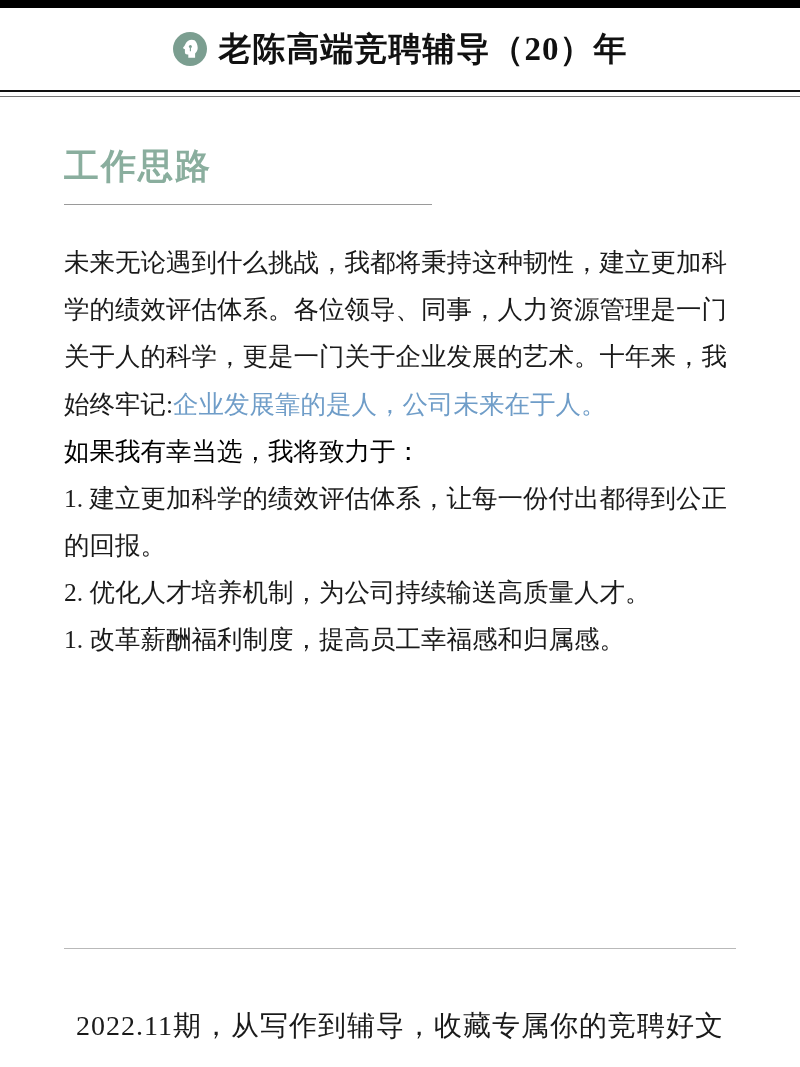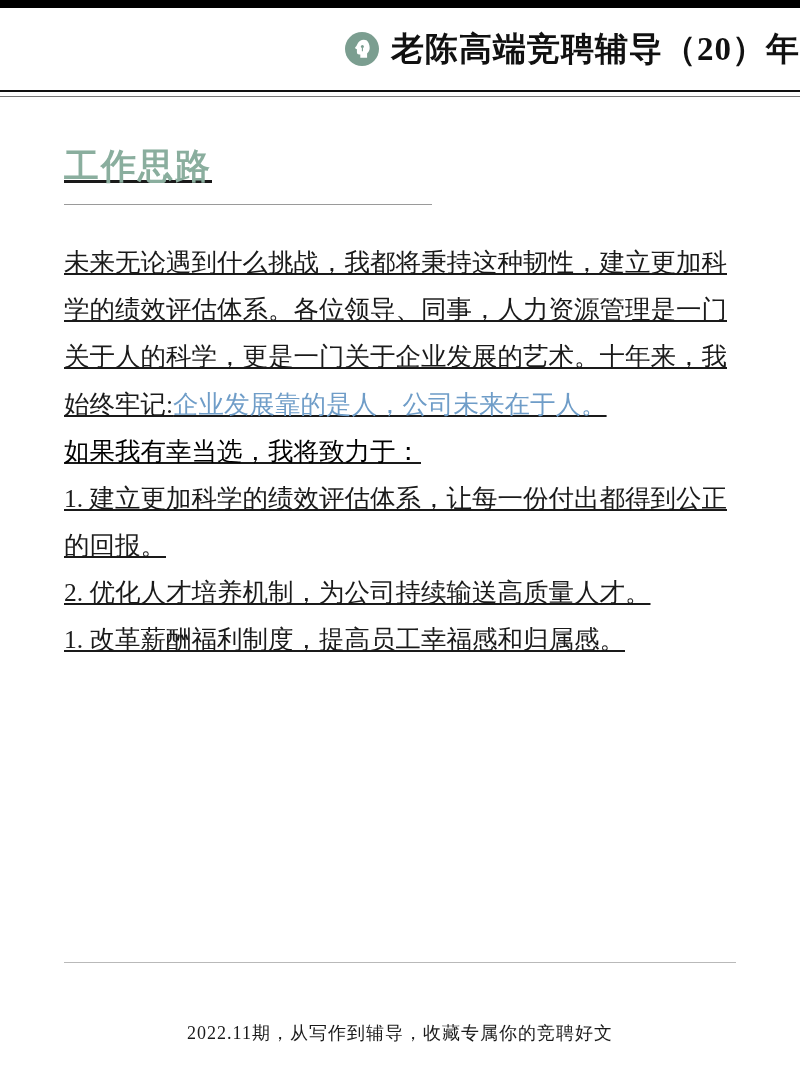--- a/index.html
+++ b/index.html
@@ -21,21 +21,21 @@
     height: 8px;
     background: #000000;
     width: 100%;
   }
 
   
   .header {
     height: 82px;
     display: flex;
     align-items: center;
-    justify-content: flex-end;
+    justify-content: center;
     gap: 12px;
     box-sizing: border-box;
   }
   .brand-icon {
     width: 34px;
     height: 34px;
     border-radius: 50%;
     background: #7b9e90;
     display: flex;
     align-items: center;
@@ -58,21 +58,20 @@
   }
   .header-rule-thin {
     border-top: 1px solid #777777;
     margin-top: 4px;
   }
 
   
   .page {
     padding: 0 64px;
     box-sizing: border-box;
-    text-decoration: underline;
   }
 
   .section-title {
     margin-top: 46px;
     font-size: 35px;
     color: #8aae9e;
     font-weight: bold;
     letter-spacing: 2px;
     font-family: "Liberation Serif", serif;
   }
@@ -108,21 +107,21 @@
     left: 0;
     right: 0;
     bottom: 0;
   }
   .footer-rule {
     margin: 0 64px;
     border-top: 1px solid #b9b9b9;
   }
   .footer-text {
     text-align: center;
-    font-size: 18px;
+    font-size: 28px;
     letter-spacing: 1px;
     padding: 58px 0 22px 0;
     color: #1a1a1a;
     font-family: "Liberation Serif", serif;
   }
 </style>
 </head>
 <body>
 
 <div class="top-bar"></div>

